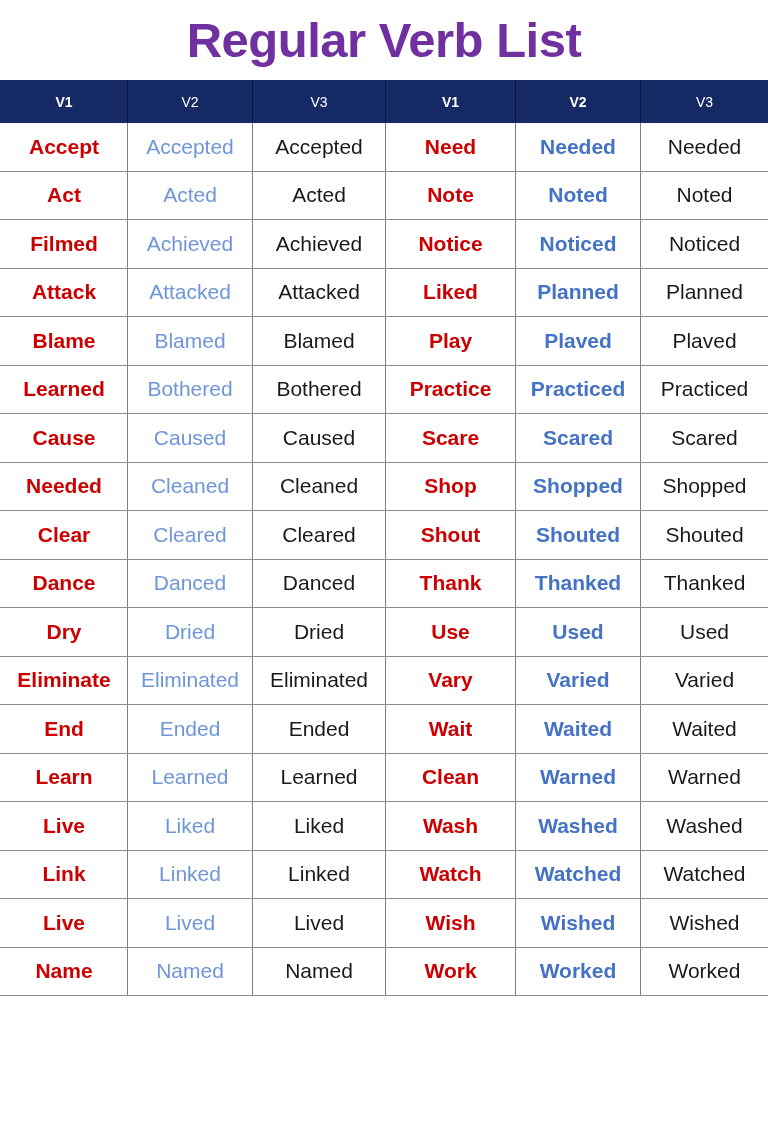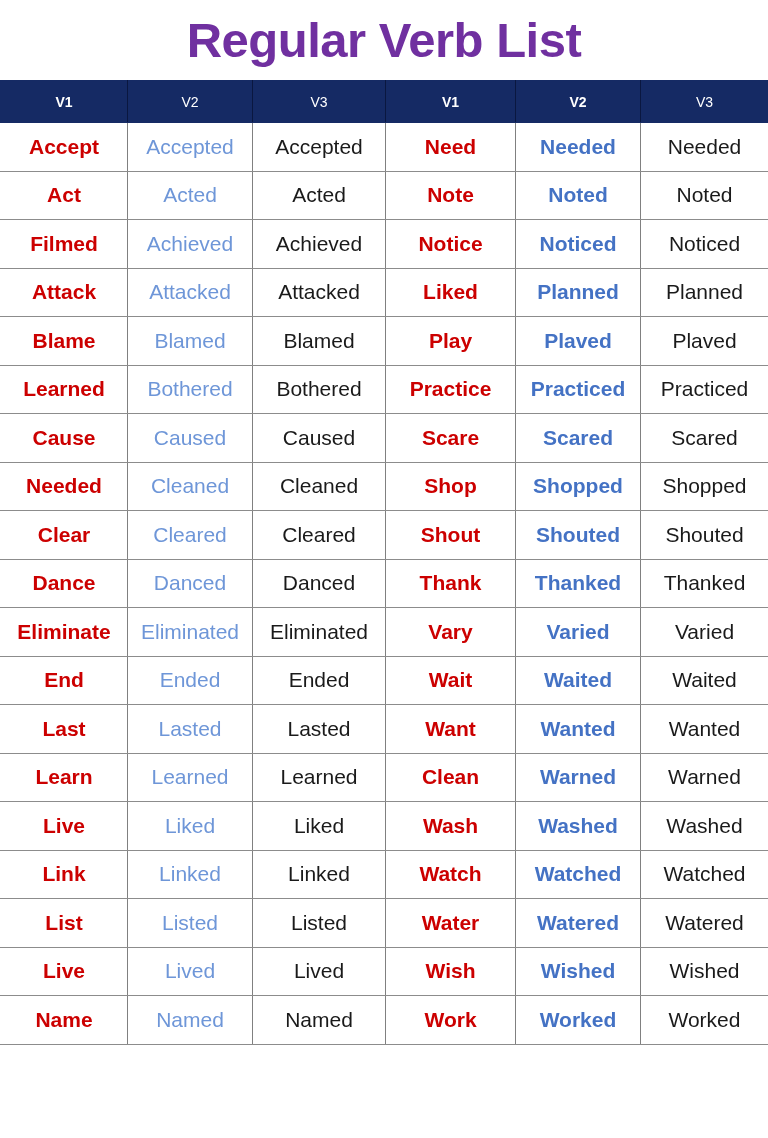--- a/index.html
+++ b/index.html
@@ -330,20 +330,40 @@
           </td>
           <td class="v2-bold">
             <span class="cell-text">Thanked</span>
           </td>
           <td class="v3">
             <span class="cell-text">Thanked</span>
           </td>
         </tr>
         <tr>
           <td class="v1">
+            <span class="cell-text">Dry</span>
+          </td>
+          <td class="v2-light">
+            <span class="cell-text">Dried</span>
+          </td>
+          <td class="v3">
+            <span class="cell-text">Dried</span>
+          </td>
+          <td class="v1">
+            <span class="cell-text">Use</span>
+          </td>
+          <td class="v2-bold">
+            <span class="cell-text">Used</span>
+          </td>
+          <td class="v3">
+            <span class="cell-text">Used</span>
+          </td>
+        </tr>
+        <tr>
+          <td class="v1">
             <span class="cell-text">Eliminate</span>
           </td>
           <td class="v2-light">
             <span class="cell-text">Eliminated</span>
           </td>
           <td class="v3">
             <span class="cell-text">Eliminated</span>
           </td>
           <td class="v1">
             <span class="cell-text">Vary</span>
@@ -370,40 +390,20 @@
           </td>
           <td class="v2-bold">
             <span class="cell-text">Waited</span>
           </td>
           <td class="v3">
             <span class="cell-text">Waited</span>
           </td>
         </tr>
         <tr>
           <td class="v1">
-            <span class="cell-text">Last</span>
-          </td>
-          <td class="v2-light">
-            <span class="cell-text">Lasted</span>
-          </td>
-          <td class="v3">
-            <span class="cell-text">Lasted</span>
-          </td>
-          <td class="v1">
-            <span class="cell-text">Want</span>
-          </td>
-          <td class="v2-bold">
-            <span class="cell-text">Wanted</span>
-          </td>
-          <td class="v3">
-            <span class="cell-text">Wanted</span>
-          </td>
-        </tr>
-        <tr>
-          <td class="v1">
             <span class="cell-text">Learn</span>
           </td>
           <td class="v2-light">
             <span class="cell-text">Learned</span>
           </td>
           <td class="v3">
             <span class="cell-text">Learned</span>
           </td>
           <td class="v1">
             <span class="cell-text">Clean</span>
@@ -446,40 +446,20 @@
             <span class="cell-text">Linked</span>
           </td>
           <td class="v1">
             <span class="cell-text">Watch</span>
           </td>
           <td class="v2-bold">
             <span class="cell-text">Watched</span>
           </td>
           <td class="v3">
             <span class="cell-text">Watched</span>
-          </td>
-        </tr>
-        <tr>
-          <td class="v1">
-            <span class="cell-text">List</span>
-          </td>
-          <td class="v2-light">
-            <span class="cell-text">Listed</span>
-          </td>
-          <td class="v3">
-            <span class="cell-text">Listed</span>
-          </td>
-          <td class="v1">
-            <span class="cell-text">Water</span>
-          </td>
-          <td class="v2-bold">
-            <span class="cell-text">Watered</span>
-          </td>
-          <td class="v3">
-            <span class="cell-text">Watered</span>
           </td>
         </tr>
         <tr>
           <td class="v1">
             <span class="cell-text">Live</span>
           </td>
           <td class="v2-light">
             <span class="cell-text">Lived</span>
           </td>
           <td class="v3">

